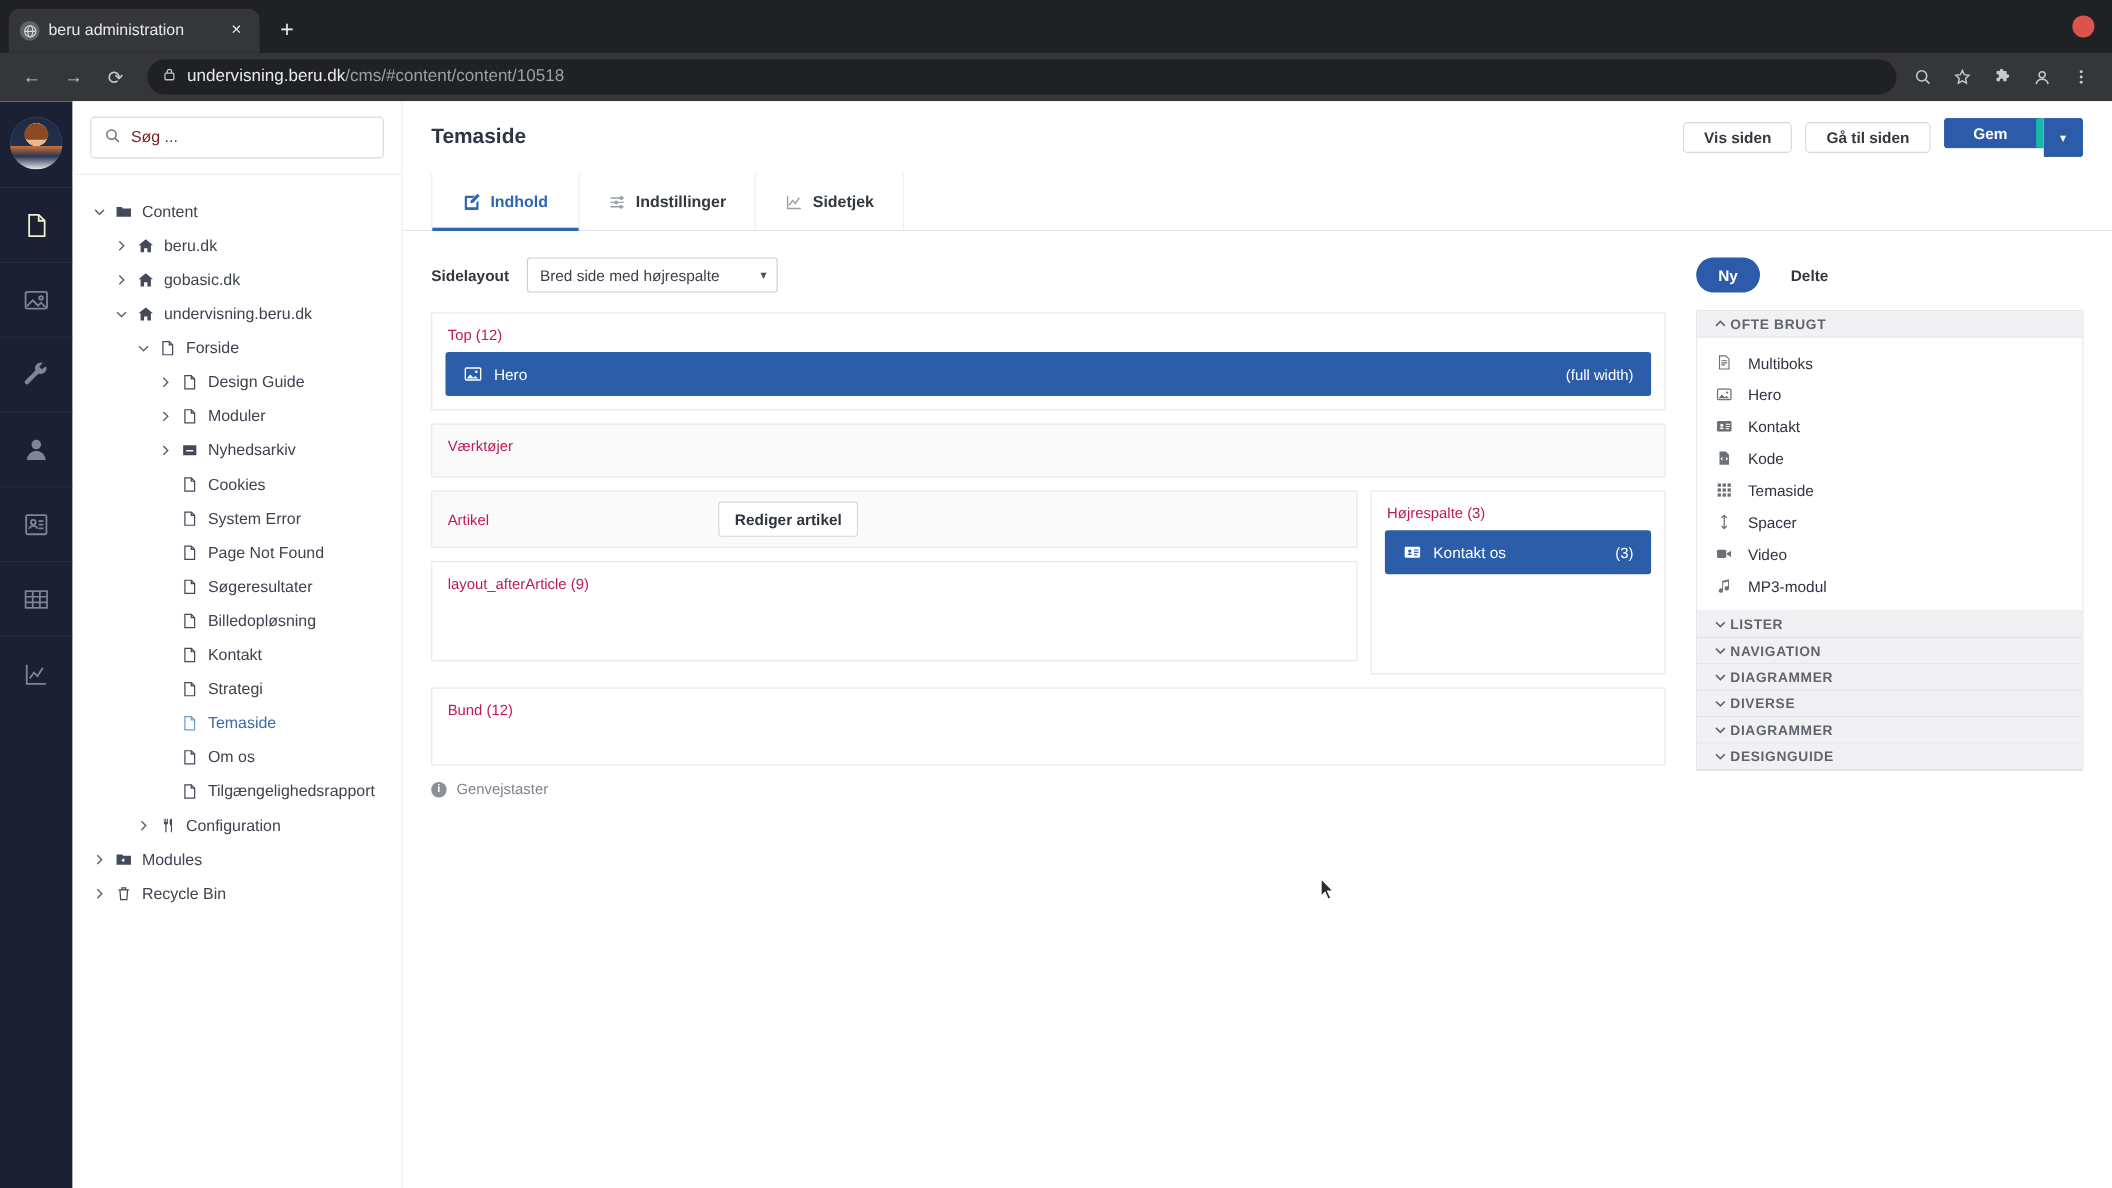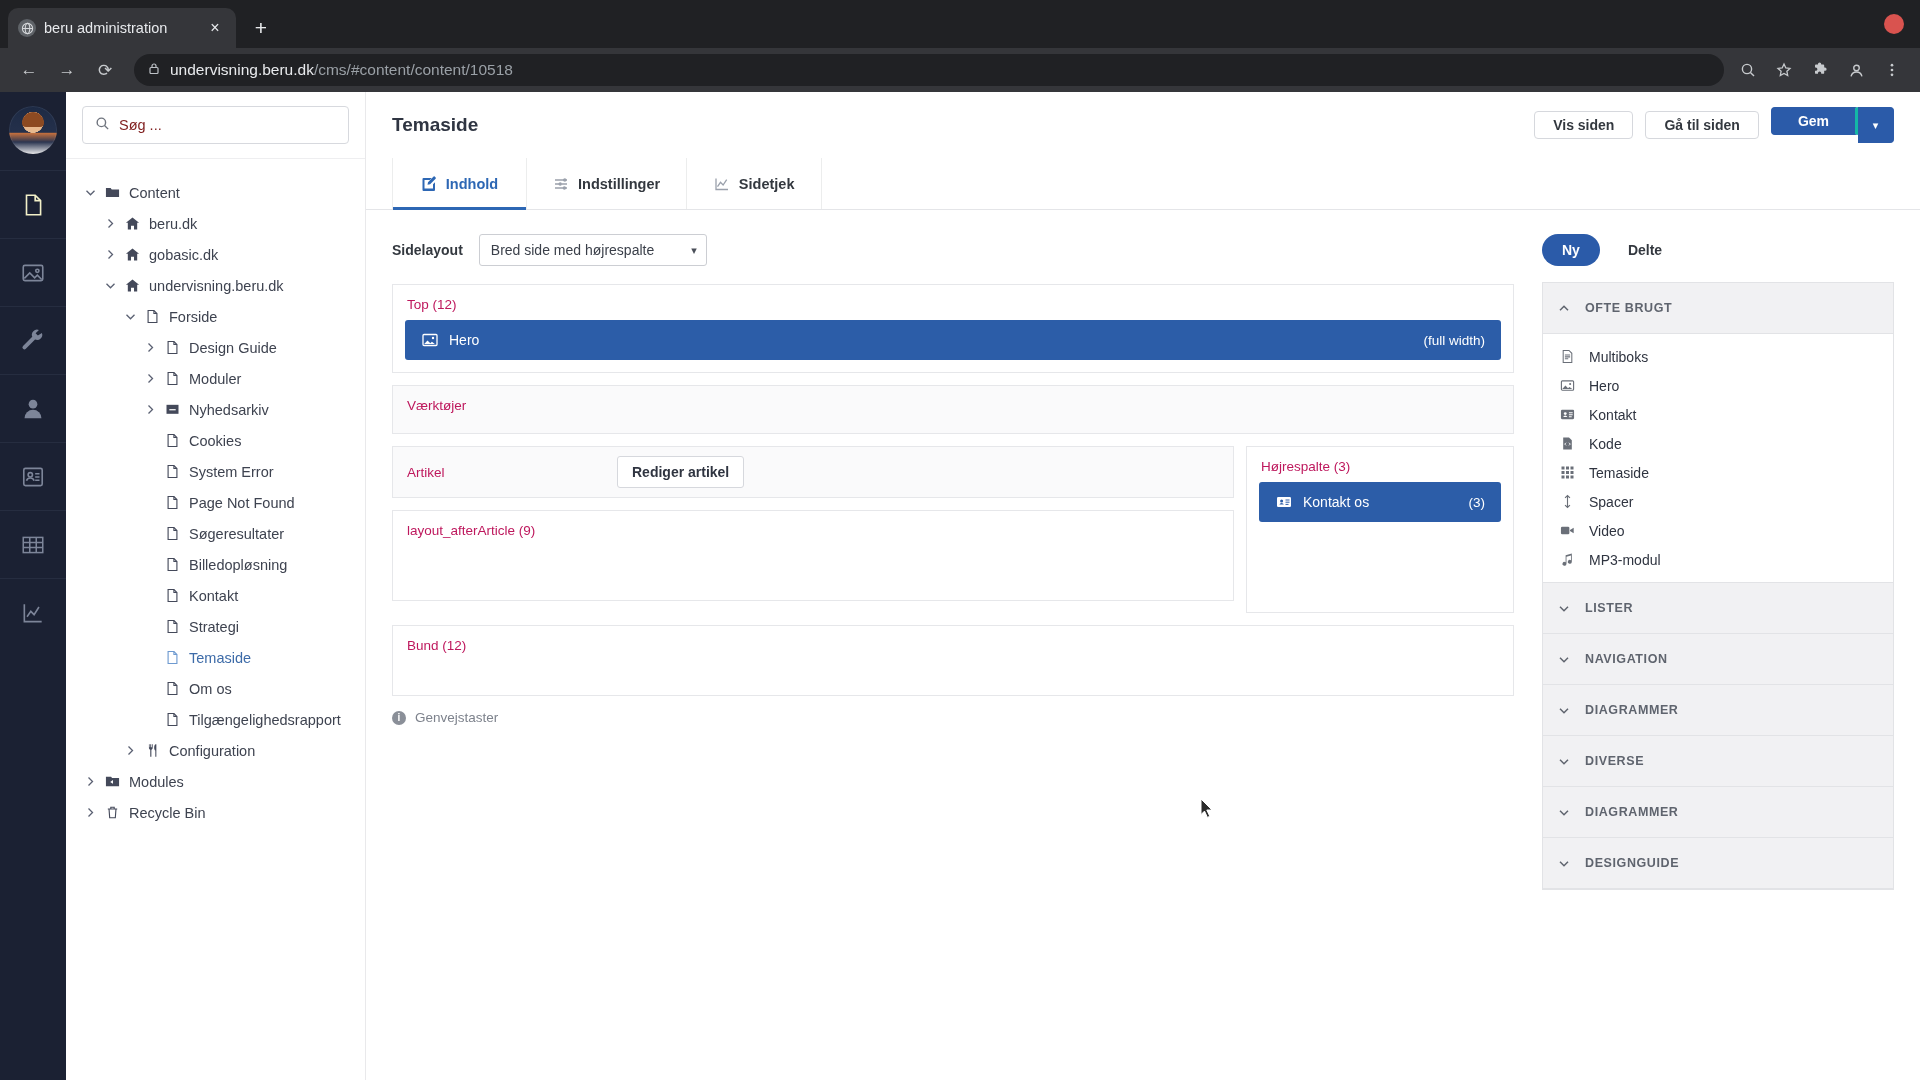--- a/index.html
+++ b/index.html
@@ -74,21 +74,21 @@
   .ed-header { height:66px; display:flex; align-items:center; padding:0 26px; justify-content:space-between; }
   .ed-title { font-size:19px; font-weight:bold; color:#2f3542; }
   .ed-actions { display:flex; align-items:center; gap:12px; }
   .btn {
     height:28px; padding:0 18px; border:1px solid #d6d8dd; background:#fff; border-radius:4px;
     font-size:14px; font-weight:bold; color:#33383f; display:flex;align-items:center;justify-content:center;
     font-family:"Liberation Sans", sans-serif;
   }
   .btn-primary { background:#2b5ba9; border-color:#2b5ba9; color:#fff; padding:0 26px; }
   .btn-split { display:flex; }
-  .btn-split .btn-primary { border-radius:4px 0 0 4px; border-right:3px solid #14b8a6; }
+  .btn-split .btn-primary { border-radius:4px 0 0 4px; border-right:7px solid #14b8a6; }
   .btn-caret { background:#2b5ba9; border:1px solid #2b5ba9; border-left:none; border-radius:0 4px 4px 0;
                width:36px; height:36px; color:#fff; display:flex;align-items:center;justify-content:center;font-size:11px;}
 
   .tabs { height:52px; border-bottom:1px solid #e4e5e8; display:flex; padding-left:26px; }
   .tab-item {
     min-width:135px; padding:0 26px; display:flex; align-items:center; justify-content:center; gap:9px;
     font-size:14.5px; font-weight:bold; color:#33383f; border-right:1px solid #eceded;
     position:relative;
   }
   .tab-item:first-child { border-left:1px solid #eceded; }
@@ -120,35 +120,35 @@
   .module .mico svg { width:16px;height:16px; }
   .module .spacer { flex:1; }
   .module .meta { font-size:13.5px; }
   .twocol { display:flex; gap:12px; }
   .twocol .left { flex:1; min-width:0; }
   .twocol .right { width:268px; flex:0 0 268px; }
   .empty-tall { height:54px; }
   .artikel-row { display:flex; align-items:center; padding:0 12px 0 14px; height:50px; }
   .artikel-row .sec-label { padding:0; flex: 0 0 auto; width:210px;}
   .btn-edit { height:32px; padding:0 14px; border:1px solid #d6d8dd; background:#fff; border-radius:3px;
-              font-size:14px; font-weight:bold; color:#2f3440; display:flex;align-items:center; }
+              font-size:14px; font-weight:bold; color:#2f3440; display:flex;align-items:center;margin-left:36px; }
   .shortcuts { display:flex; align-items:center; gap:9px; margin-top:14px; font-size:13.5px; color:#7d828c; }
   .shortcuts .ibadge { width:14px;height:14px;border-radius:50%;background:#8a8f98;color:#fff;font-size:10px;
                        display:flex;align-items:center;justify-content:center;font-weight:bold;}
 
   
   .side-panel { width:380px; flex:0 0 380px; padding:24px 26px 0 2px;text-align:right; }
   .pill-row { display:flex; align-items:center; gap:8px; margin-bottom:16px; }
   .pill { height:32px; padding:0 20px; border-radius:16px; display:flex;align-items:center;justify-content:center;
           font-size:14px; font-weight:bold; color:#33383f; }
   .pill.active { background:#2b5ba9; color:#fff; }
   .panel-box { border:1px solid #e2e3e6; }
   .acc-head {
-    height:51px; background:#f1f1f3; border-bottom:1px solid #e2e3e6; display:flex; align-items:center;
-    gap:16px; padding:0 16px; font-size:12.5px; font-weight:bold; letter-spacing:.6px; color:#5f646e;
+    height:24px; background:#f1f1f3; border-bottom:1px solid #e2e3e6; display:flex; align-items:center;
+    gap:4px; padding:0 16px; font-size:12.5px; font-weight:bold; letter-spacing:.6px; color:#5f646e;
   }
   .acc-head .chev { font-size:11px; color:#5f646e; width:10px; }
   .acc-body { background:#fff; padding:8px 0; border-bottom:1px solid #e2e3e6; }
   .mod-item { height:29px; display:flex; align-items:center; gap:13px; padding:0 16px; font-size:14px; color:#2f3440; }
   .mod-item .micon { width:17px; display:flex; align-items:center; justify-content:center; color:#6a6f78; flex:0 0 17px;}
   .mod-item .micon svg { width:15px; height:15px; }
 
   .cursor { position:absolute; pointer-events:none; }
 </style>
 </head>

